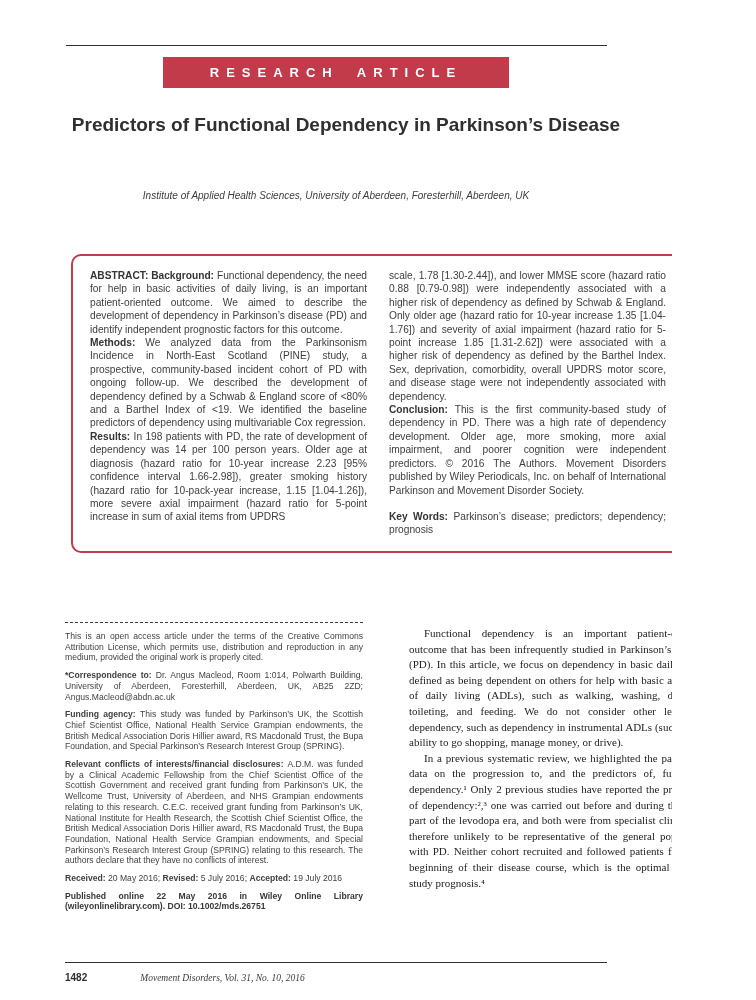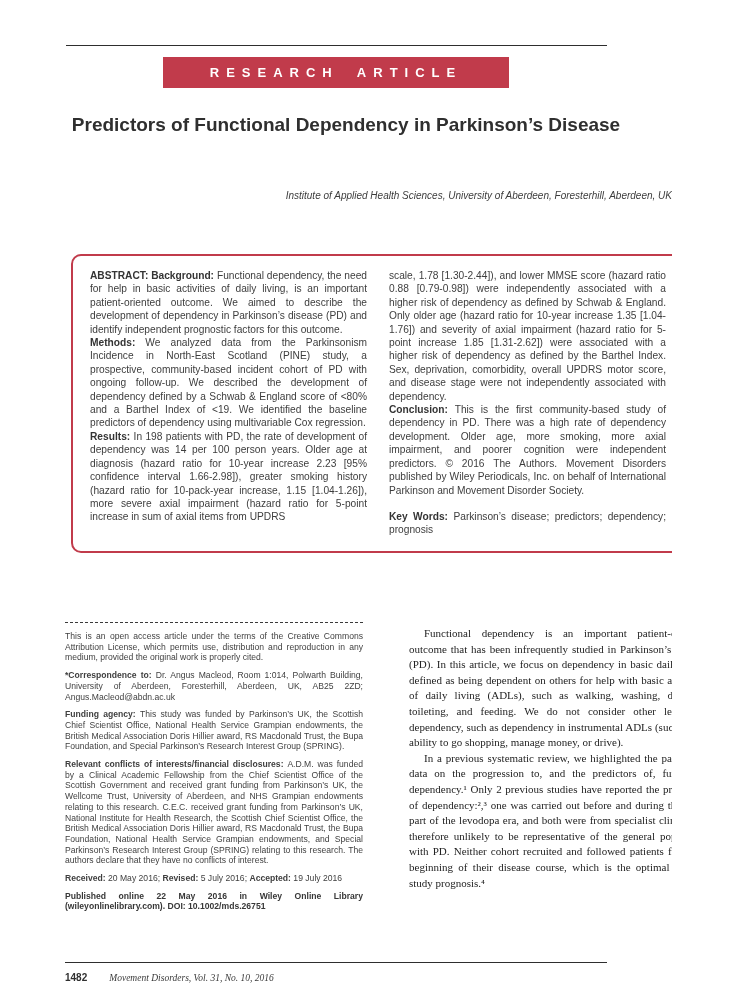--- a/index.html
+++ b/index.html
@@ -40,21 +40,21 @@
   }
   .authors {
     position: absolute;
     top: 160px; left: 0; right: 0;
     text-align: center;
     font-size: 11px; color: #3c3c3c;
   }
   .affiliation {
     position: absolute;
     top: 190px; left: 0; right: 0;
-    text-align: right;
+    text-align: center;
     font-style: italic;
     font-size: 10px; color: #3c3c3c;
   }
   .abstract-box {
     position: absolute;
     top: 254px; left: 71px;
     width: 614px;
     border: 2px solid var(--accent, #c13b4b);
     border-radius: 10px;
     padding: 13px 17px 14px 17px;
@@ -100,21 +100,21 @@
   }
   .main-col p { text-indent: 15px; }
   .footer-rule {
     position: absolute;
     left: 65px; right: 65px; top: 962px;
     border-top: 1.4px solid #2e2e2e;
   }
   .footer-line {
     position: absolute;
     left: 65px; top: 972px;
-    display: flex; align-items: center;
+    display: flex; align-items: center; gap: 31px;
   }
   .page-num {
     font-size: 10px; font-weight: bold; color: #2f2f2f;
   }
   .journal-ref {
     margin-left: 22px;
     font-family: "Liberation Serif", serif;
     font-style: italic;
     font-size: 9.5px; color: #3a3a3a;
   }

